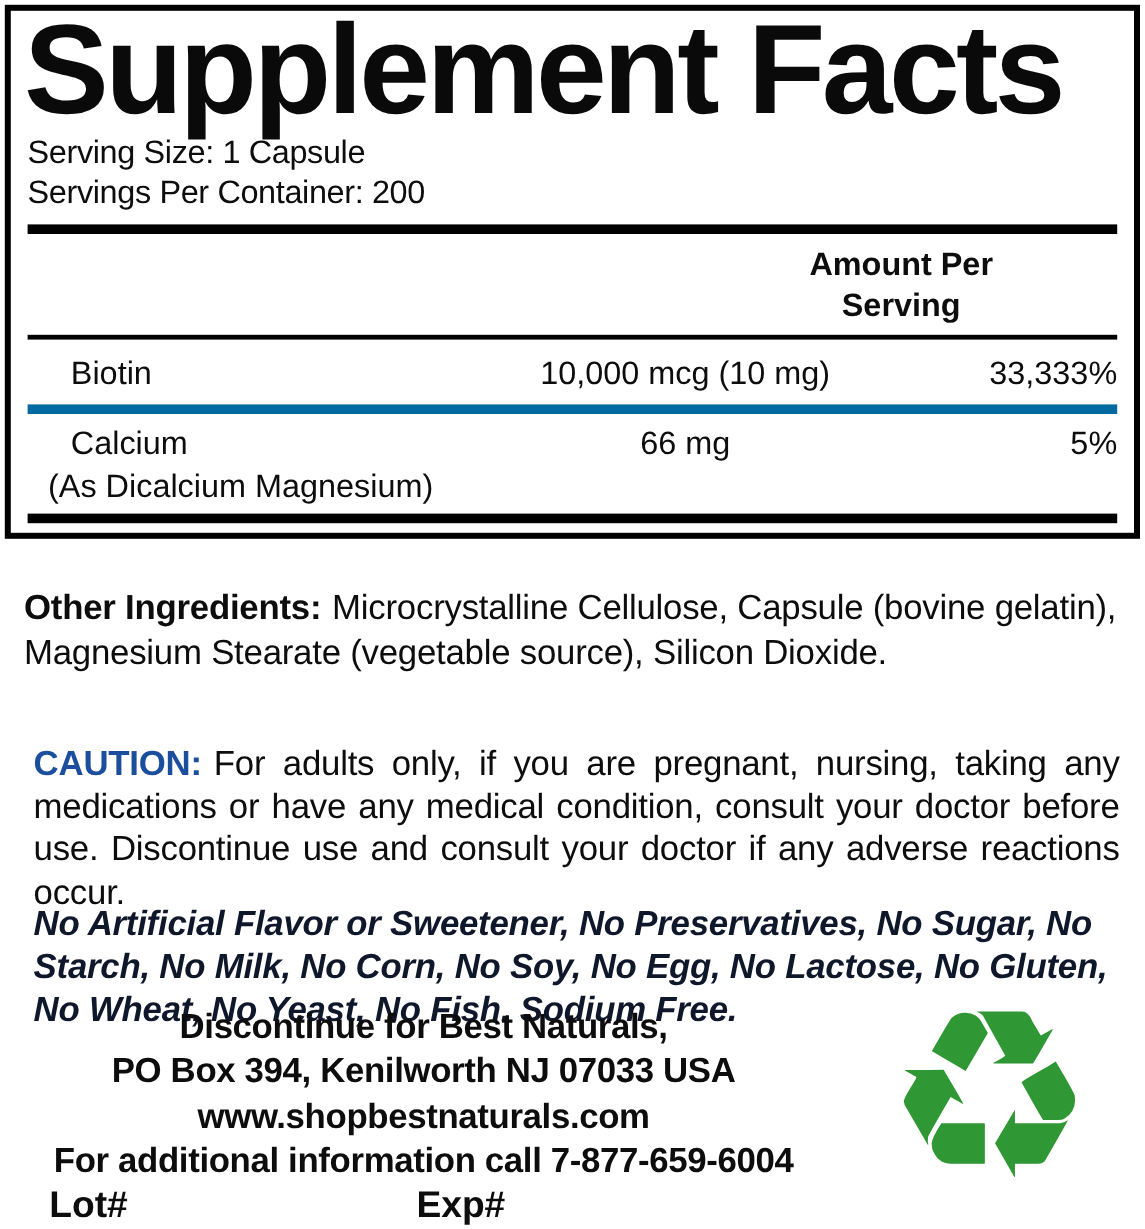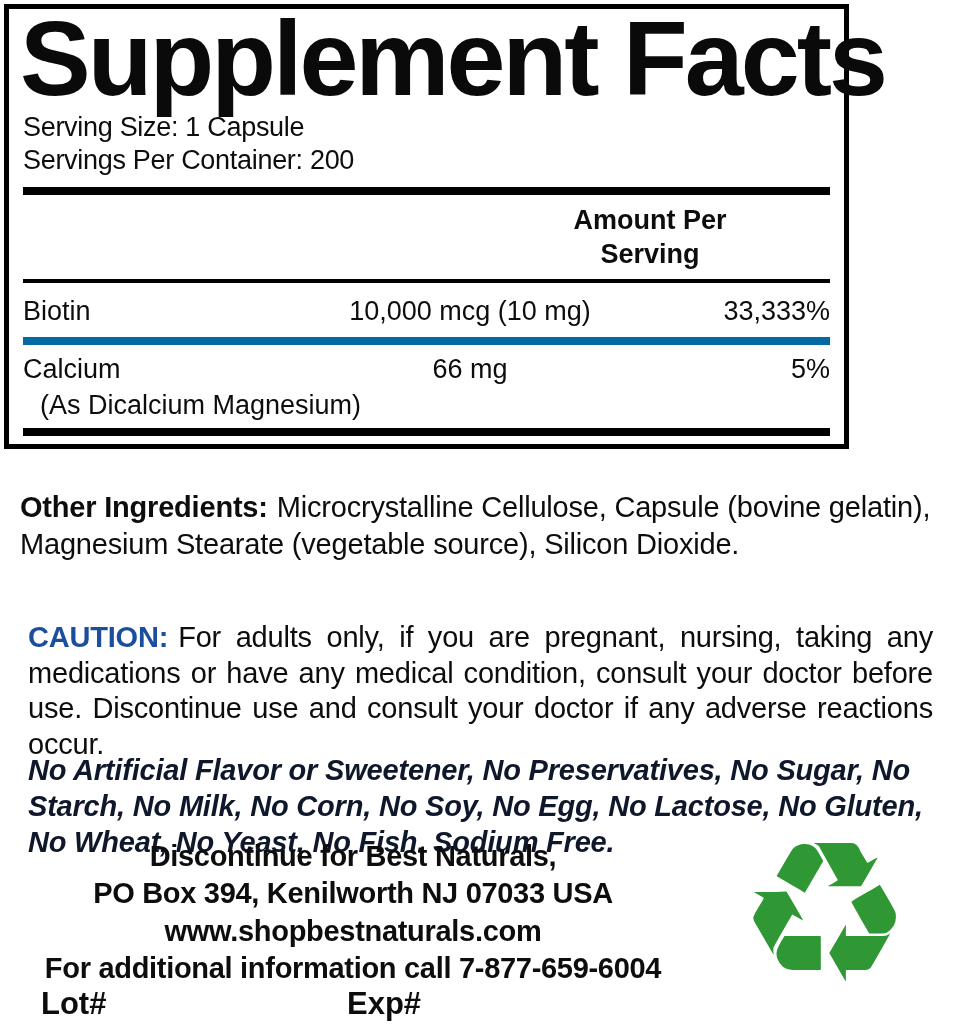--- a/index.html
+++ b/index.html
@@ -3,35 +3,35 @@
 <meta charset="utf-8">
 <style>
   html,body{margin:0;padding:0;background:#ffffff;}
   .label{
     position:relative; width:954px; height:1024px; background:#ffffff;
     font-family:"Liberation Sans", sans-serif; color:#0d0d0d; overflow:hidden;
   }
 
   
   .facts-box{
-    position:absolute; left:4px; top:4px; width:845px; height:445px;
+    position:absolute; left:4px; top:4px; width:946px; height:445px;
     box-sizing:border-box; border:5px solid #000; background:#fff;
     display:flex; flex-direction:column; padding:4px 14px 6px 14px;
   }
   .facts-title{
     font-weight:bold; font-size:106px; line-height:1.0; letter-spacing:-3px;
     white-space:nowrap; margin:-8px 0 0 -3px; color:#0a0a0a;
   }
   .serving-line{ font-size:27px; line-height:1.24; letter-spacing:-0.3px; }
   .bar{ background:#000; width:100%; }
   .bar-top{ height:20px; margin-top:9px; }
   .bar-mid{ height:9px; }
   .bar-bottom{ height:21px; margin-top:auto; margin-bottom:2px; }
 
-  .frow{ display:flex; align-items:flex-start; }
+  .frow{ display:flex; align-items:flex-start;margin-left:36px; }
   .col-name{ flex:1 1 auto; text-align:left; }
   .col-amt{ flex:0 0 360px; text-align:center; }
   .col-dv{ flex:0 0 180px; text-align:right; }
 
   .head-row{ font-weight:bold; font-size:27px; line-height:1.28; padding:8px 0 7px 0; }
   .nutrient-row{ font-size:27px; line-height:1.2; }
   .row-biotin{ padding:12px 0 10px 0; }
   .row-calcium{ border-top:8px solid #0369a1; padding:8px 0 2px 0; }
   .nutrient-note{ font-size:27px; line-height:1.2; padding:4px 0 4px 17px; }
 

